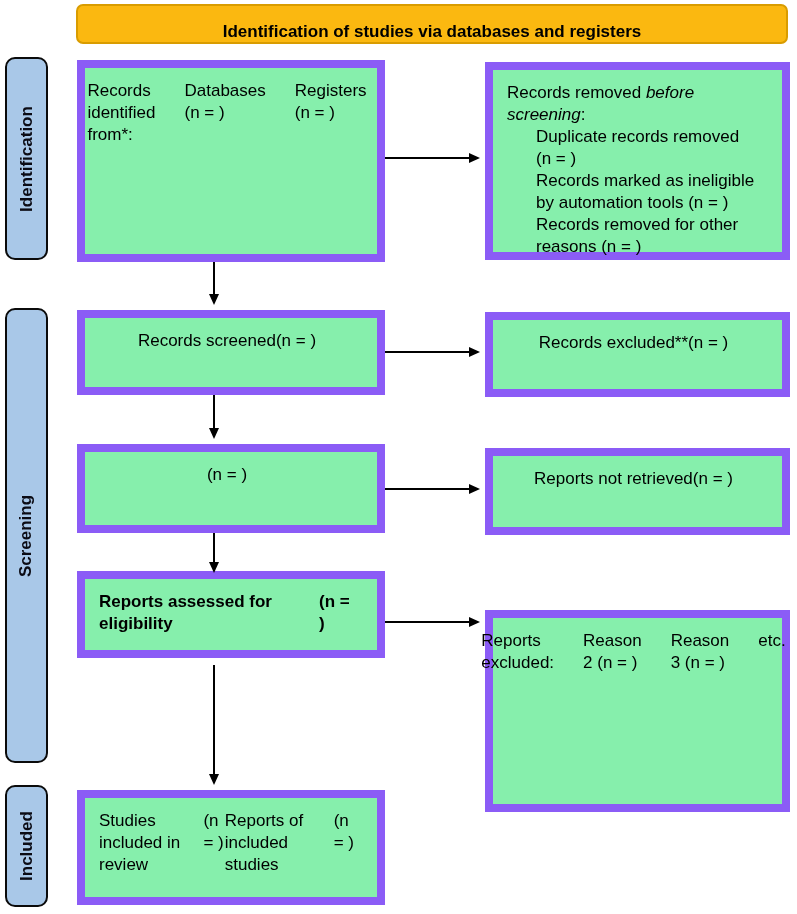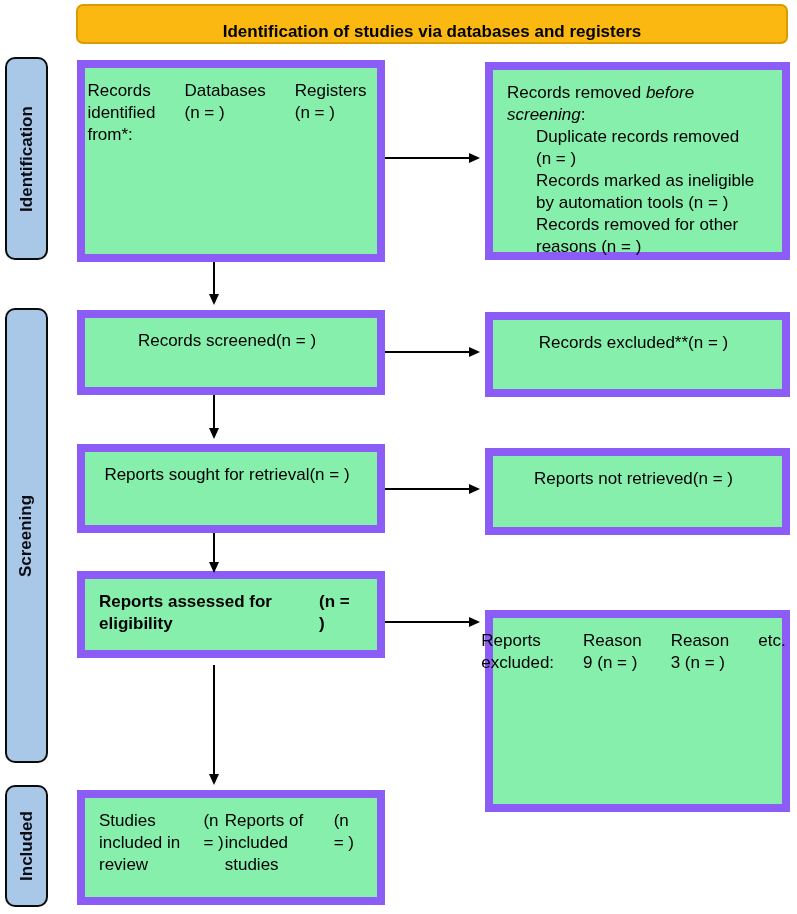--- a/index.html
+++ b/index.html
@@ -94,35 +94,34 @@
   <div class="box col-l b-screened vcenter">
     <div>Records screened</div>
     <div>(n = )</div>
   </div>
   <div class="box col-r b-excluded vcenter">
     <div>Records excluded**</div>
     <div>(n = )</div>
   </div>
 
   <div class="box col-l b-sought vcenter">
-    <div>Reports sought for retrieval</div>
     <div>(n = )</div>
   </div>
   <div class="box col-r b-notretrieved vcenter">
     <div>Reports not retrieved</div>
     <div>(n = )</div>
   </div>
 
   <div class="box col-l b-assessed vcenter">
     <div>Reports assessed for eligibility</div>
     <div>(n = )</div>
   </div>
   <div class="box col-r b-repexcluded vcenter">
     <div>Reports excluded:</div>
-    <div class="indent">Reason 9 (n = )</div>
+    <div class="indent">Reason 2 (n = )</div>
     <div class="indent">Reason 3 (n = )</div>
     <div class="indent">etc.</div>
   </div>
 
   <div class="box col-l b-included vcenter">
     <div>Studies included in review</div>
     <div>(n = )</div>
     <div>Reports of included studies</div>
     <div>(n = )</div>
   </div>

